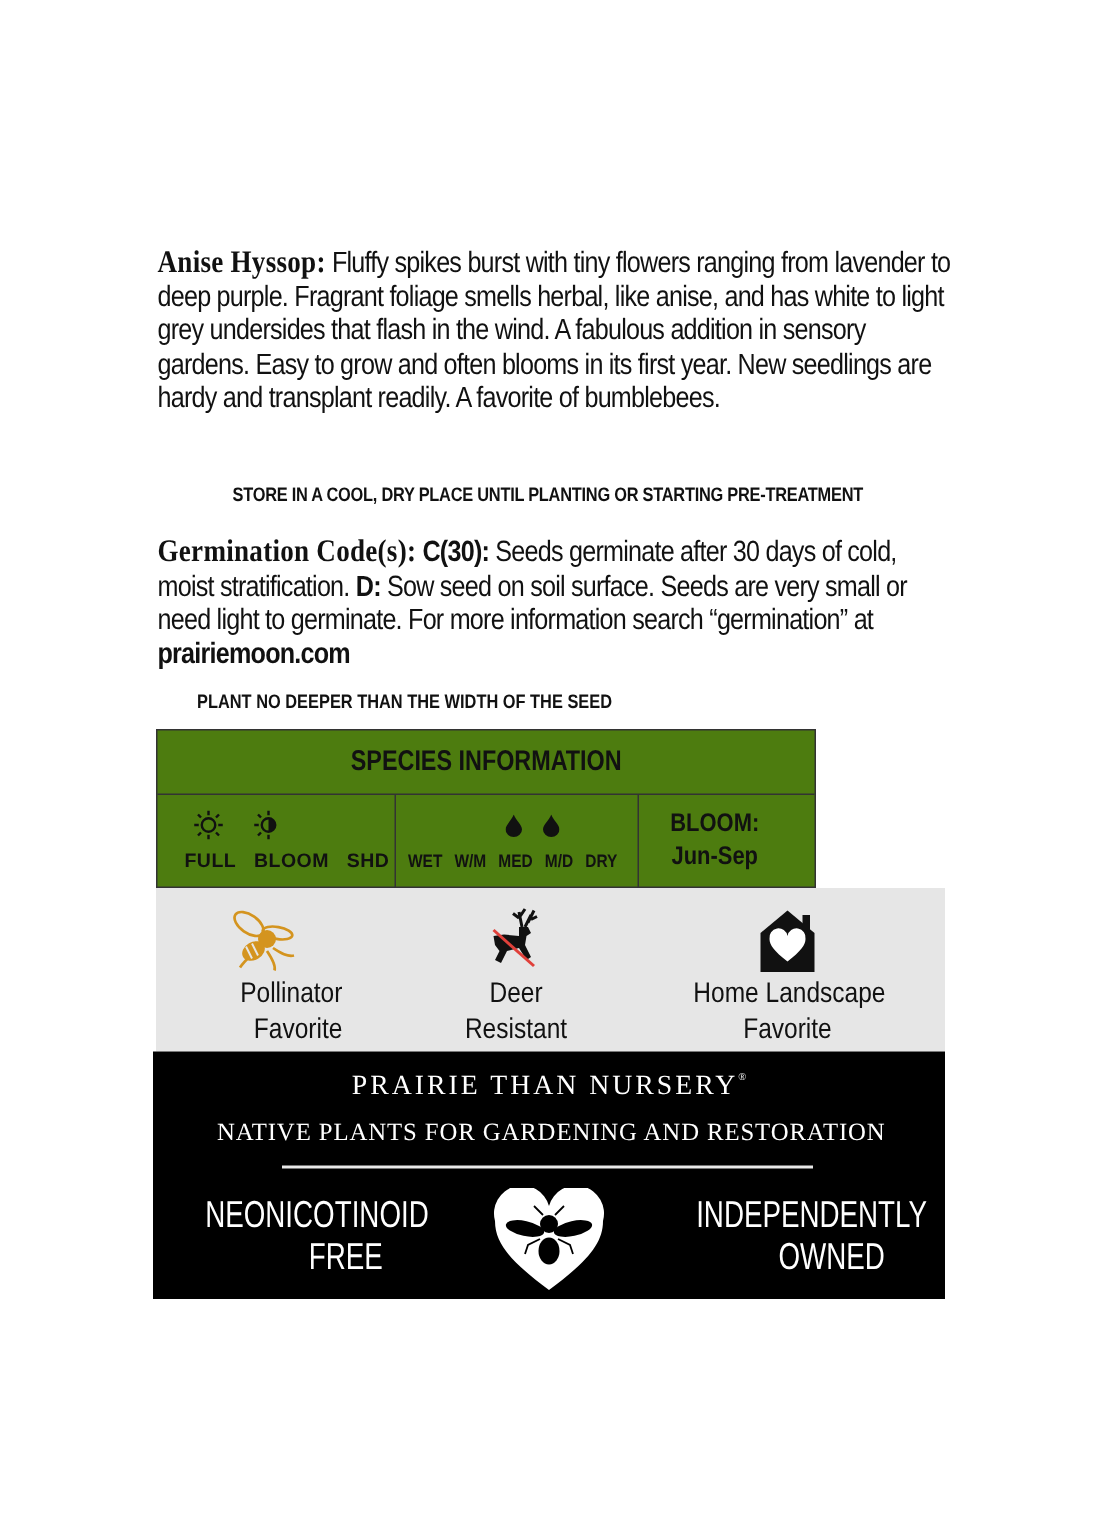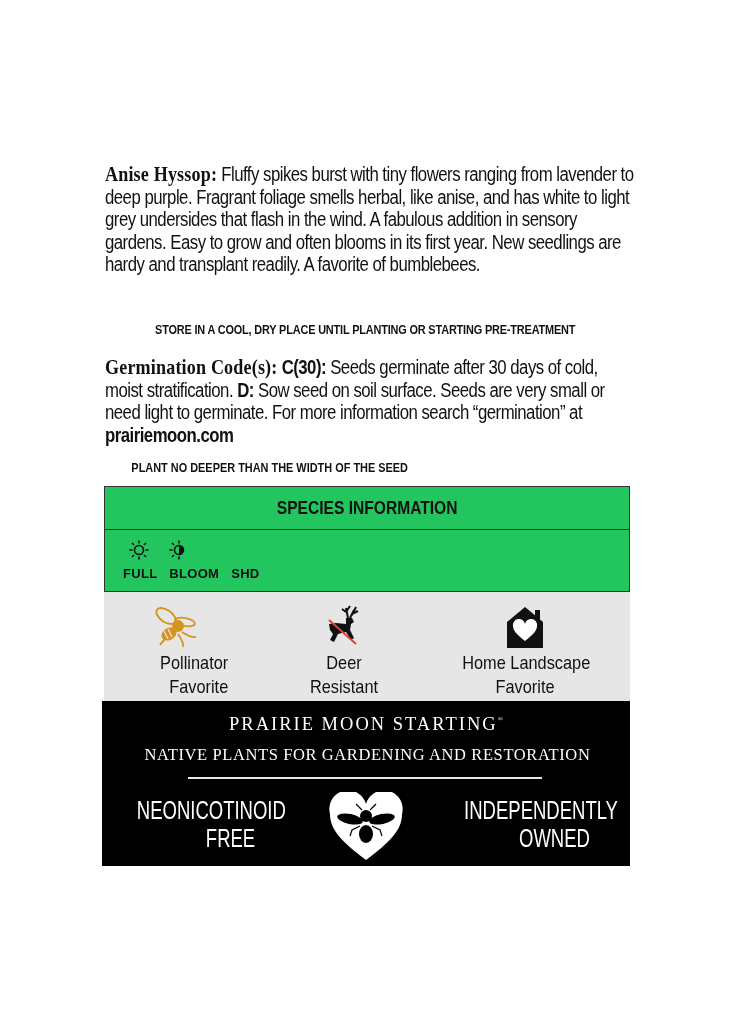--- a/index.html
+++ b/index.html
@@ -26,22 +26,22 @@
   .germ .glabel { font-family: "Liberation Serif", serif; font-weight: bold; font-size: 21px; letter-spacing: 0.2px; }
   .germ b { font-weight: bold; }
 
   .plant {
     position: absolute; left: 105px; top: 460px; width: 525px; text-align: left;
     font-family: "Liberation Sans", sans-serif; font-weight: bold; font-size: 13px;
   }
   .plant span { display: inline-block; transform: scaleX(0.84); white-space: nowrap; }
 
   .table {
-    position: absolute; left: 104px; top: 486px; width: 526px; height: 106px;
-    border: 1.5px solid #333; background: #22c55e; box-sizing: border-box;
+    position: absolute; left: 104px; top: 486px; width: 440px; height: 106px;
+    border: 1.5px solid #333; background: #4d7c0f; box-sizing: border-box;
   }
   .thead {
     height: 42px; border-bottom: 1.5px solid #333; display: flex; align-items: center; justify-content: center;
     font-family: "Liberation Sans", sans-serif; font-weight: bold; font-size: 19px;
   }
   .thead span { display: inline-block; transform: scaleX(0.82); }
   .trow { display: flex; height: 62px; }
   .cell { border-right: 1.5px solid #333; box-sizing: border-box; position: relative; }
   .cell:last-child { border-right: none; }
   .c1 { width: 159px; } .c2 { width: 162px; } .c3 { width: 101px; } .c4 { flex: 1; }
@@ -125,20 +125,43 @@
               <line x1="3" y1="17" x2="5" y2="15"></line>
           </g>
         </svg>
       </div>
       <div class="sunlabels">
         <span>FULL</span>
         <span>BLOOM</span>
         <span>SHD</span>
       </div>
     </div>
+    <div class="cell c2">
+      <div class="droprow">
+        <svg width="11" height="15" viewBox="0 0 11 15">
+            <path d="M5.5 0 C7 4 11 7 11 10 A5.5 5 0 0 1 0 10 C0 7 4 4 5.5 0 Z" fill="#111"></path>
+          </svg>
+        <svg width="11" height="15" viewBox="0 0 11 15">
+            <path d="M5.5 0 C7 4 11 7 11 10 A5.5 5 0 0 1 0 10 C0 7 4 4 5.5 0 Z" fill="#111"></path>
+          </svg>
+      </div>
+      <div class="moistlabels">
+        <span>WET</span>
+        <span>W/M</span>
+        <span>MED</span>
+        <span>M/D</span>
+        <span>DRY</span>
+      </div>
+    </div>
+    <div class="cell c3">
+      <div class="stack">
+        <div>BLOOM:</div>
+        <div>Jun-Sep</div>
+      </div>
+    </div>
   </div>
 </div>
 
 <div class="features">
   <div class="feat" style="left:8px; width:125px;text-align:right;">
     <div class="ico">
       <svg width="46" height="42" viewBox="0 0 46 42">
         <g fill="none" stroke="#d4941f" stroke-width="1.8">
           <ellipse cx="14" cy="10" rx="11" ry="6" transform="rotate(35 14 10)"></ellipse>
           <ellipse cx="33" cy="16" rx="10" ry="4" transform="rotate(10 33 16)"></ellipse>
@@ -177,21 +200,21 @@
         <rect x="29" y="4" width="5" height="10" fill="#111"></rect>
         <path d="M19 35 C10 28 7 24 7 20 A5.5 5.5 0 0 1 19 18 A5.5 5.5 0 0 1 31 20 C31 24 28 28 19 35 Z" fill="#fff"></path>
       </svg>
     </div>
     <span class="lbl">Home Landscape</span>
     <span class="lbl">Favorite</span>
   </div>
 </div>
 
 <div class="brand">
-  <div class="name"><span>PRAIRIE MOON STARTING</span><sup>®</sup></div>
+  <div class="name"><span>PRAIRIE THAN NURSERY</span><sup>®</sup></div>
   <div class="tag">NATIVE PLANTS FOR GARDENING AND RESTORATION</div>
   <div class="rule"></div>
   <div class="left">
     <div>NEONICOTINOID</div>
     <div>FREE</div>
   </div>
   <svg class="heart" width="76" height="70" viewBox="0 0 76 70">
     <path d="M38 68 C14 50 2 38 2 22 A18 18 0 0 1 38 12 A18 18 0 0 1 74 22 C74 38 62 50 38 68 Z" fill="#fff"></path>
     <ellipse cx="22" cy="27" rx="13" ry="5" fill="#000" transform="rotate(12 22 27)"></ellipse>
     <ellipse cx="54" cy="27" rx="13" ry="5" fill="#000" transform="rotate(-12 54 27)"></ellipse>

